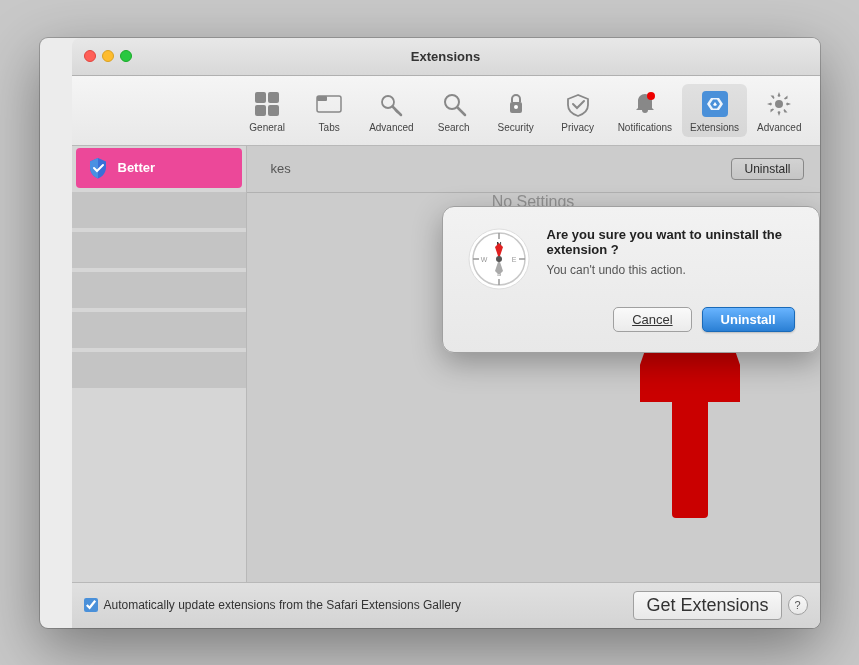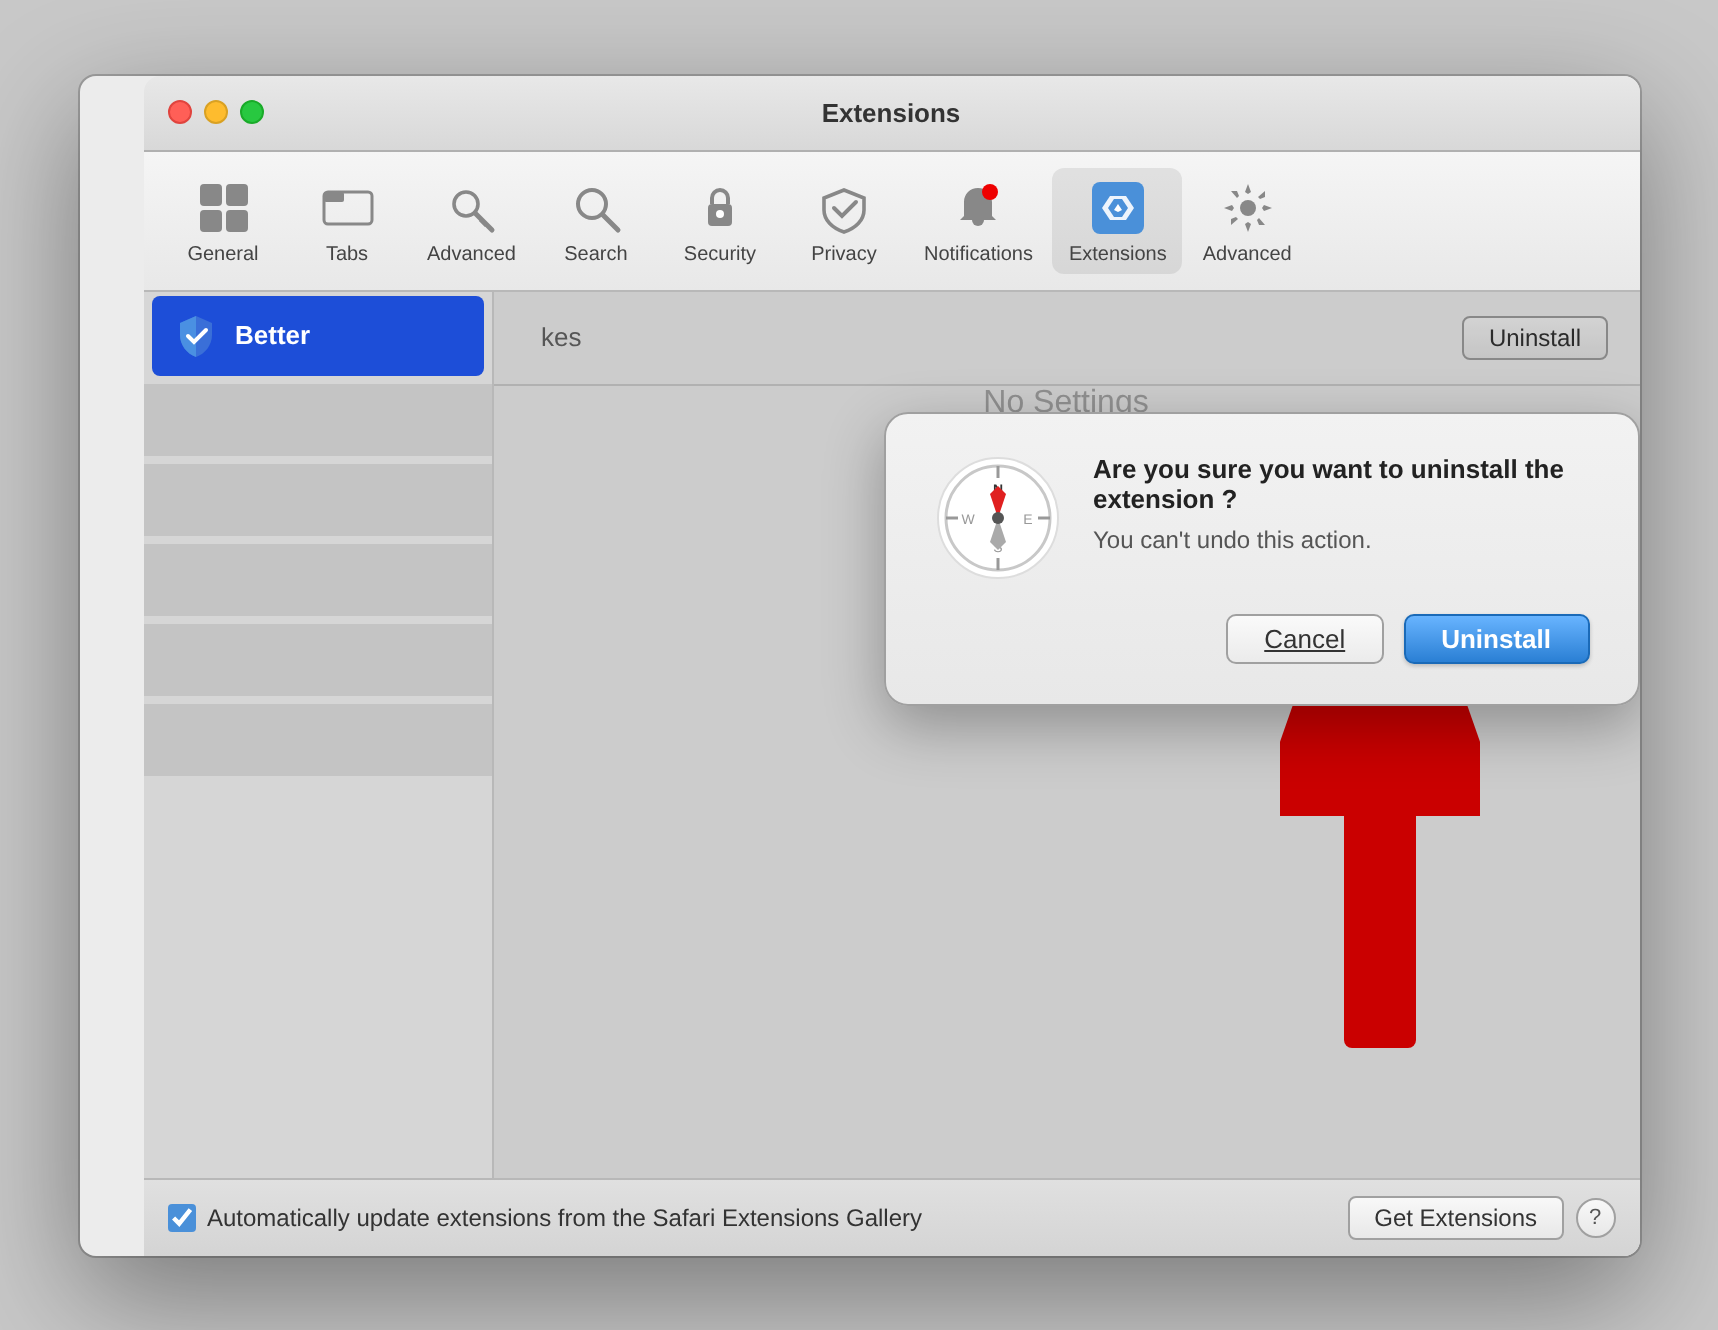--- a/index.html
+++ b/index.html
@@ -58,21 +58,21 @@
     .tl-close { background: #ff5f57; border: 1px solid #e0443e; }
     .tl-min { background: #febc2e; border: 1px solid #d9a123; }
     .tl-max { background: #28c840; border: 1px solid #1aab29; }
 
     
     .toolbar {
       background: linear-gradient(to bottom, #f5f5f5, #e8e8e8);
       border-bottom: 1px solid #b8b8b8;
       display: flex;
       align-items: center;
-      justify-content: flex-start;
+      justify-content: flex-end;
       padding: 8px 10px;
       gap: 2px;
       flex-shrink: 0;
     }
     .toolbar-item {
       display: flex;
       flex-direction: column;
       align-items: center;
       gap: 2px;
       padding: 4px 8px;
@@ -116,21 +116,21 @@
     }
     .sidebar-item {
       padding: 8px 10px;
       display: flex;
       align-items: center;
       gap: 8px;
       cursor: pointer;
       min-height: 38px;
     }
     .sidebar-item.selected {
-      background: #1d4ed8;
+      background: #ec4899;
       border-radius: 4px;
       margin: 2px 4px;
     }
     .sidebar-item.selected .sidebar-label {
       color: white;
       font-weight: 600;
     }
     .sidebar-item:not(.selected) {
       background: #c8c8c8;
       margin: 1px 0;
@@ -214,21 +214,21 @@
     .bottom-right {
       display: flex;
       align-items: center;
       gap: 6px;
     }
     .get-extensions-btn {
       background: linear-gradient(to bottom, #f8f8f8, #e8e8e8);
       border: 1px solid #a0a0a0;
       border-radius: 4px;
       padding: 3px 12px;
-      font-size: 12px;
+      font-size: 18px;
       cursor: pointer;
       color: #333;
       margin-left: 31px;
     }
     .help-btn {
       width: 20px;
       height: 20px;
       border-radius: 50%;
       border: 1px solid #a0a0a0;
       background: linear-gradient(to bottom, #f8f8f8, #e8e8e8);

